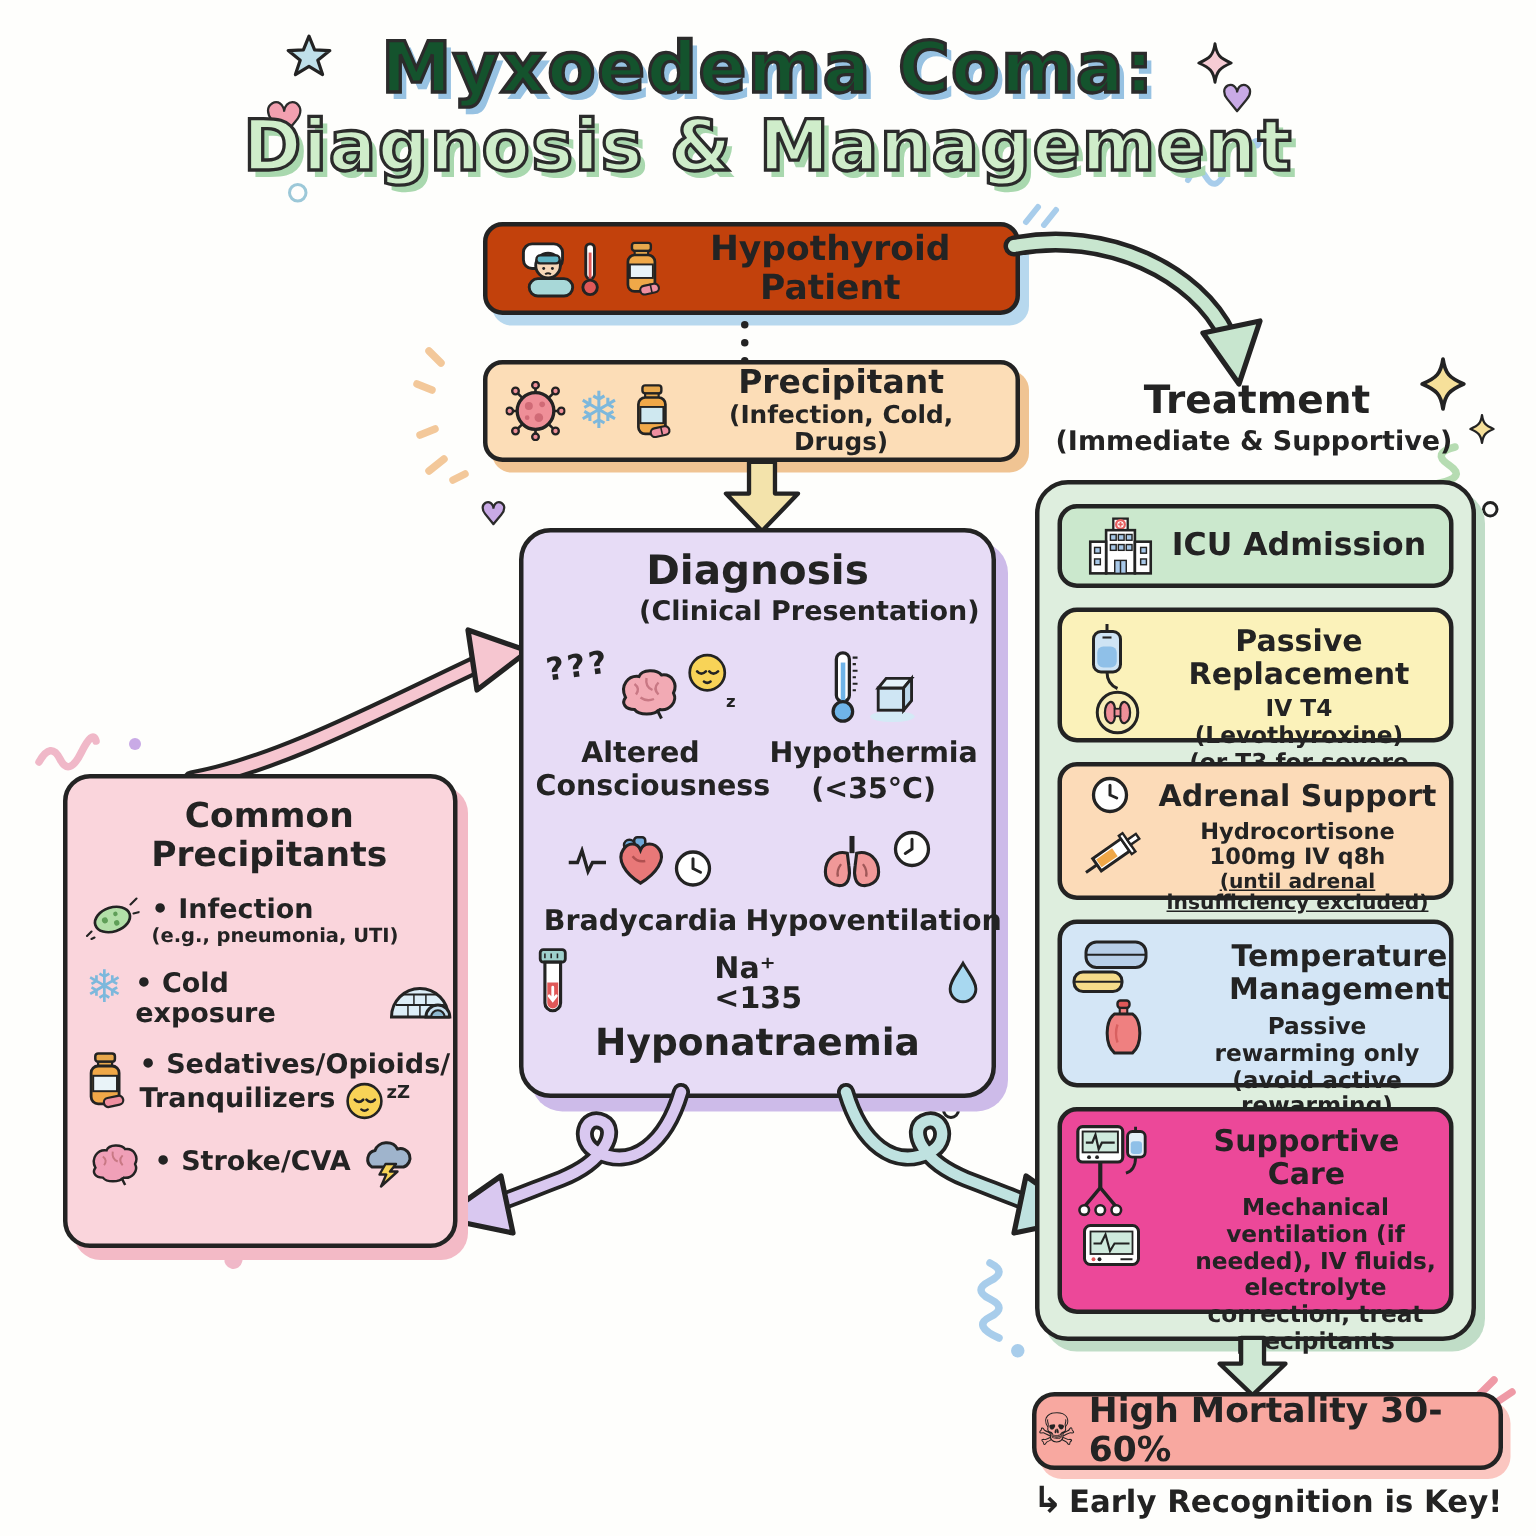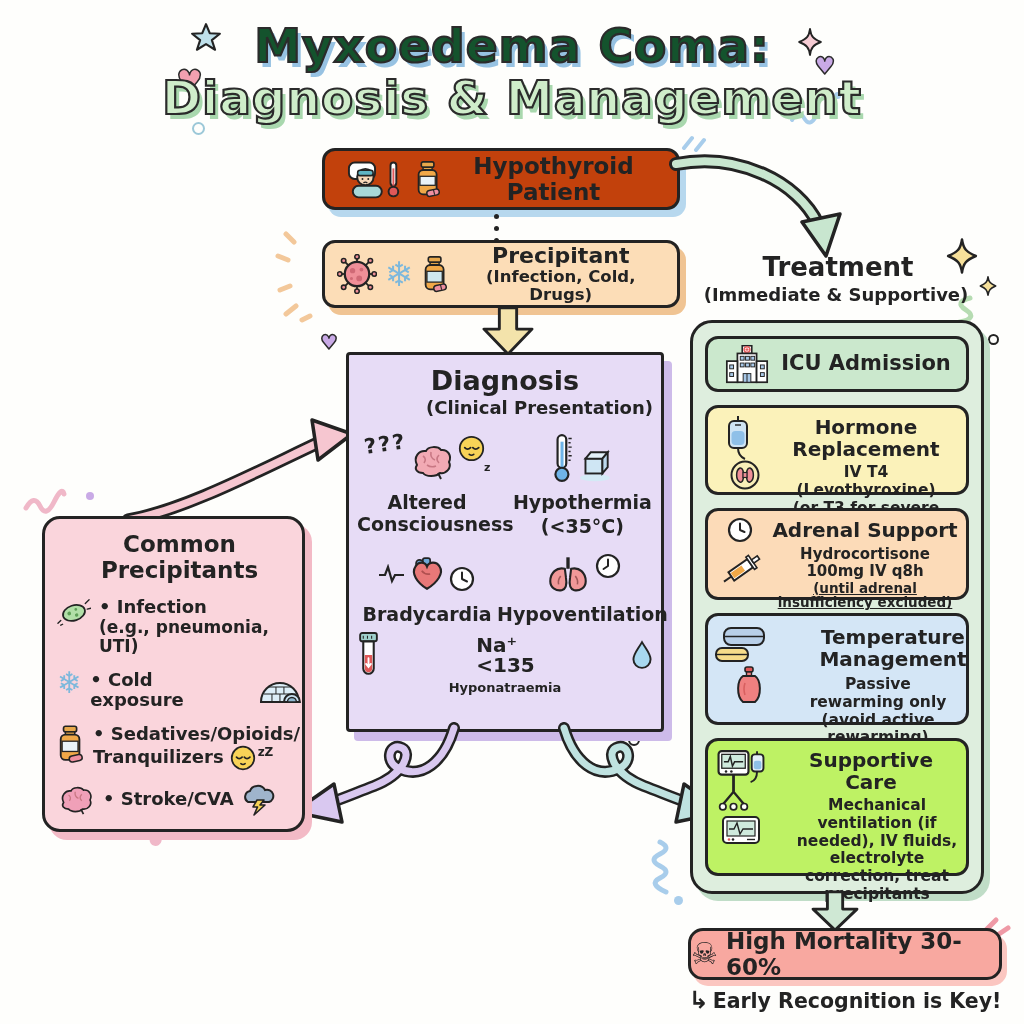--- a/index.html
+++ b/index.html
@@ -20,58 +20,58 @@
      box-shadow:6px 7px 0 #b7d8ee;display:flex;align-items:center;padding:0 22px;gap:10px;}
   .patient-label{flex:1;text-align:center;font-size:23px;font-weight:700;}
   .vdots{left:494px;top:214px;display:flex;flex-direction:column;gap:7px;}
   .vdots span{width:5px;height:5px;border-radius:50%;background:#232323;}
   .precip-box{left:322px;top:240px;width:358px;height:68px;background:#fcddb7;border-radius:13px;
      box-shadow:6px 7px 0 #f0c493;display:flex;align-items:center;padding:0 12px;gap:8px;}
   .precip-text{flex:1;text-align:center;line-height:1.1;}
   .precip-title{font-size:22px;font-weight:800;}
   .precip-sub{font-size:16.5px;font-weight:700;}
   
-  .diag-box{left:346px;top:352px;width:318px;height:380px;background:#e7dcf6;border-radius:4px;
+  .diag-box{left:346px;top:352px;width:318px;height:380px;background:#e7dcf6;border-radius:21px;
      box-shadow:8px 9px 0 #cdbbe9;padding:12px 8px 0;}
   .diag-title{font-size:27px;font-weight:800;text-align:center;line-height:1.05;}
   .diag-sub{font-size:18px;font-weight:700;text-align:right;margin-top:2px;}
   .diag-grid{display:grid;grid-template-columns:1fr 1fr;margin-top:8px;row-gap:8px;}
   .sym{display:flex;flex-direction:column;align-items:center;}
   .sym-icons{display:flex;align-items:center;justify-content:center;height:64px;gap:3px;}
   .sym-label{font-size:19px;font-weight:800;text-align:center;line-height:1.15;margin-top:2px;}
   .qmarks{font-size:21px;font-weight:800;letter-spacing:2px;transform:rotate(-8deg);margin-top:-28px;}
   .zz{font-size:11px;font-weight:800;margin:18px 0 0 -4px;}
   .na-row{display:flex;justify-content:space-between;align-items:center;gap:8px;margin-top:4px;}
   .na-text{line-height:1.0;font-weight:800;font-size:20px;}
-  .na-label{text-align:center;font-size:13px;font-weight:800;margin-top:0px;}
+  .na-label{text-align:center;font-size:25px;font-weight:800;margin-top:0px;}
   
   .cp-box{left:42px;top:516px;width:263px;height:316px;background:#fad5dc;border-radius:18px;
      box-shadow:7px 8px 0 #f3bac6;padding:12px 0 0 12px;}
   .cp-title{font-size:23px;font-weight:800;text-align:center;line-height:1.15;width:170px;margin:0 auto;}
   .cp-item{display:flex;align-items:flex-start;gap:8px;margin-top:13px;}
   .cp-item .txt{font-size:18px;font-weight:800;line-height:1.15;}
   .cp-item .txt .b::before{content:"• ";}
-  .cp-sub{font-size:17px;font-weight:700;}
+  .cp-sub{font-size:13px;font-weight:700;}
   
   .treat-title{left:690px;top:252px;width:296px;text-align:center;font-size:26px;font-weight:800;}
   .treat-sub{left:676px;top:284px;width:320px;text-align:center;font-size:18px;font-weight:800;}
   .treat-box{left:690px;top:320px;width:294px;height:574px;background:#deeede;border-radius:22px;
      border-width:3.5px;box-shadow:6px 7px 0 #c0ddc7;padding:13px 12px 0;}
   .step{position:relative;box-sizing:border-box;border:3px solid #232323;border-radius:13px;margin-bottom:13px;}
   .step-title{font-size:20px;font-weight:800;text-align:center;line-height:1.1;}
   .step-l1{font-size:15.5px;font-weight:800;text-align:center;line-height:1.15;}
   .step-l2{font-size:13.5px;font-weight:700;text-align:center;line-height:1.1;text-decoration:underline;}
   .icu{height:56px;background:#cbe8cd;display:flex;align-items:center;justify-content:center;gap:10px;}
   .icu .step-title{font-size:21px;}
   .hormone{height:90px;background:#fbf2ba;padding:8px 6px 0 64px;}
   .adrenal{height:92px;background:#fcdbb8;padding:8px 6px 0 62px;}
   .adrenal .step-l1{font-size:15px;}
   .temp{height:112px;background:#d4e6f6;padding:10px 6px 0 88px;}
   .temp .step-l1{font-size:15.5px;}
-  .support{height:138px;background:#bef264;padding:8px 6px 0 74px;}
+  .support{height:138px;background:#ec4899;padding:8px 6px 0 74px;}
   .support .step-l1{font-size:15.5px;}
   .side-icons{position:absolute;left:8px;top:8px;display:flex;flex-direction:column;align-items:center;gap:4px;}
   
   .mort-box{left:688px;top:928px;width:314px;height:52px;background:#f8a8a0;border-radius:15px;
      box-shadow:5px 6px 0 #fbc6c0;display:flex;align-items:center;justify-content:center;gap:8px;}
   .mort-label{font-size:23px;font-weight:800;}
   .skull{font-size:30px;line-height:1;}
   .note{left:688px;top:986px;width:314px;text-align:center;font-size:20.5px;font-weight:800;}
   .note .arr{font-size:24px;font-weight:700;margin-right:4px;}
   
@@ -436,21 +436,21 @@
           <path d="M12,9 h6" stroke="#232323" stroke-width="1.4"></path>
           <path d="M15,32 q0,8 7,11" fill="none" stroke="#232323" stroke-width="2"></path>
         </svg>
         <svg width="30" height="30" viewBox="0 0 30 30" style="margin:-8px 0 0 14px">
           <circle cx="15" cy="15" r="13.5" fill="#f8eeb8" stroke="#232323" stroke-width="2"></circle>
           <path d="M10,8 C5.5,10 5.5,20 10,22 C13,23 13.5,18 13.5,15 C13.5,12 13,7.5 10,8 Z" fill="#ef8f98" stroke="#232323" stroke-width="1.5"></path>
           <path d="M20,8 C24.5,10 24.5,20 20,22 C17,23 16.5,18 16.5,15 C16.5,12 17,7.5 20,8 Z" fill="#ef8f98" stroke="#232323" stroke-width="1.5"></path>
           <rect x="13" y="12.5" width="4" height="5" fill="#ef8f98" stroke="#232323" stroke-width="1.2"></rect>
         </svg>
       </div>
-      <div class="step-title">Hormone Replacement</div>
+      <div class="step-title">Passive Replacement</div>
       <div class="step-l1" style="margin-top:4px">IV T4 (Levothyroxine)</div>
       <div class="step-l1">(or T3 for severe cases)</div>
     </div>
 
     <div class="step adrenal">
       <div class="side-icons" style="top:6px;left:6px">
         <svg width="26" height="26" viewBox="0 0 26 26">
           <circle cx="13" cy="13" r="11" fill="#fff" stroke="#232323" stroke-width="2.2"></circle>
           <path d="M13,13 L13,6.5 M13,13 L17.5,15" stroke="#232323" stroke-width="2" stroke-linecap="round"></path>
         </svg>

